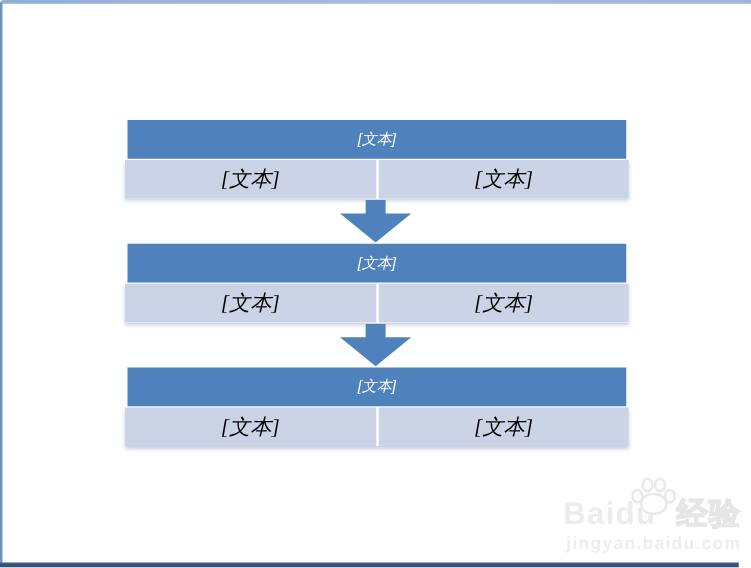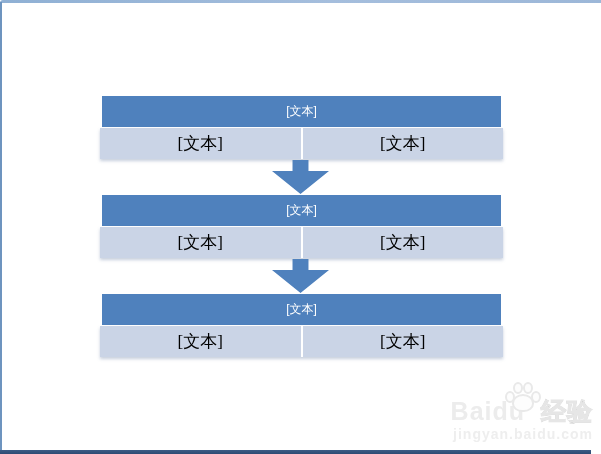--- a/index.html
+++ b/index.html
@@ -23,21 +23,21 @@
   }
   .frame-left {
     position: absolute; top: 2px; left: 0; bottom: 2px; width: 2px;
     background: #6d94bf;
   }
   .frame-bottom {
     position: absolute; bottom: 0; left: 0; width: 591px; height: 4px;
     background: linear-gradient(180deg, #3c5c86, #2d4b74);
   }
   
-  .diagram { position: absolute; inset: 0; }
+  .diagram { position: absolute; inset: 0; font-style: italic; }
   .block {
     position: absolute; left: 100px; width: 403px;
   }
   .block-header {
     margin: 0 2px;
     height: 31px;
     background: #4f81bd;
     color: #ffffff;
     font-size: 12px;
     display: flex; align-items: center; justify-content: center;

